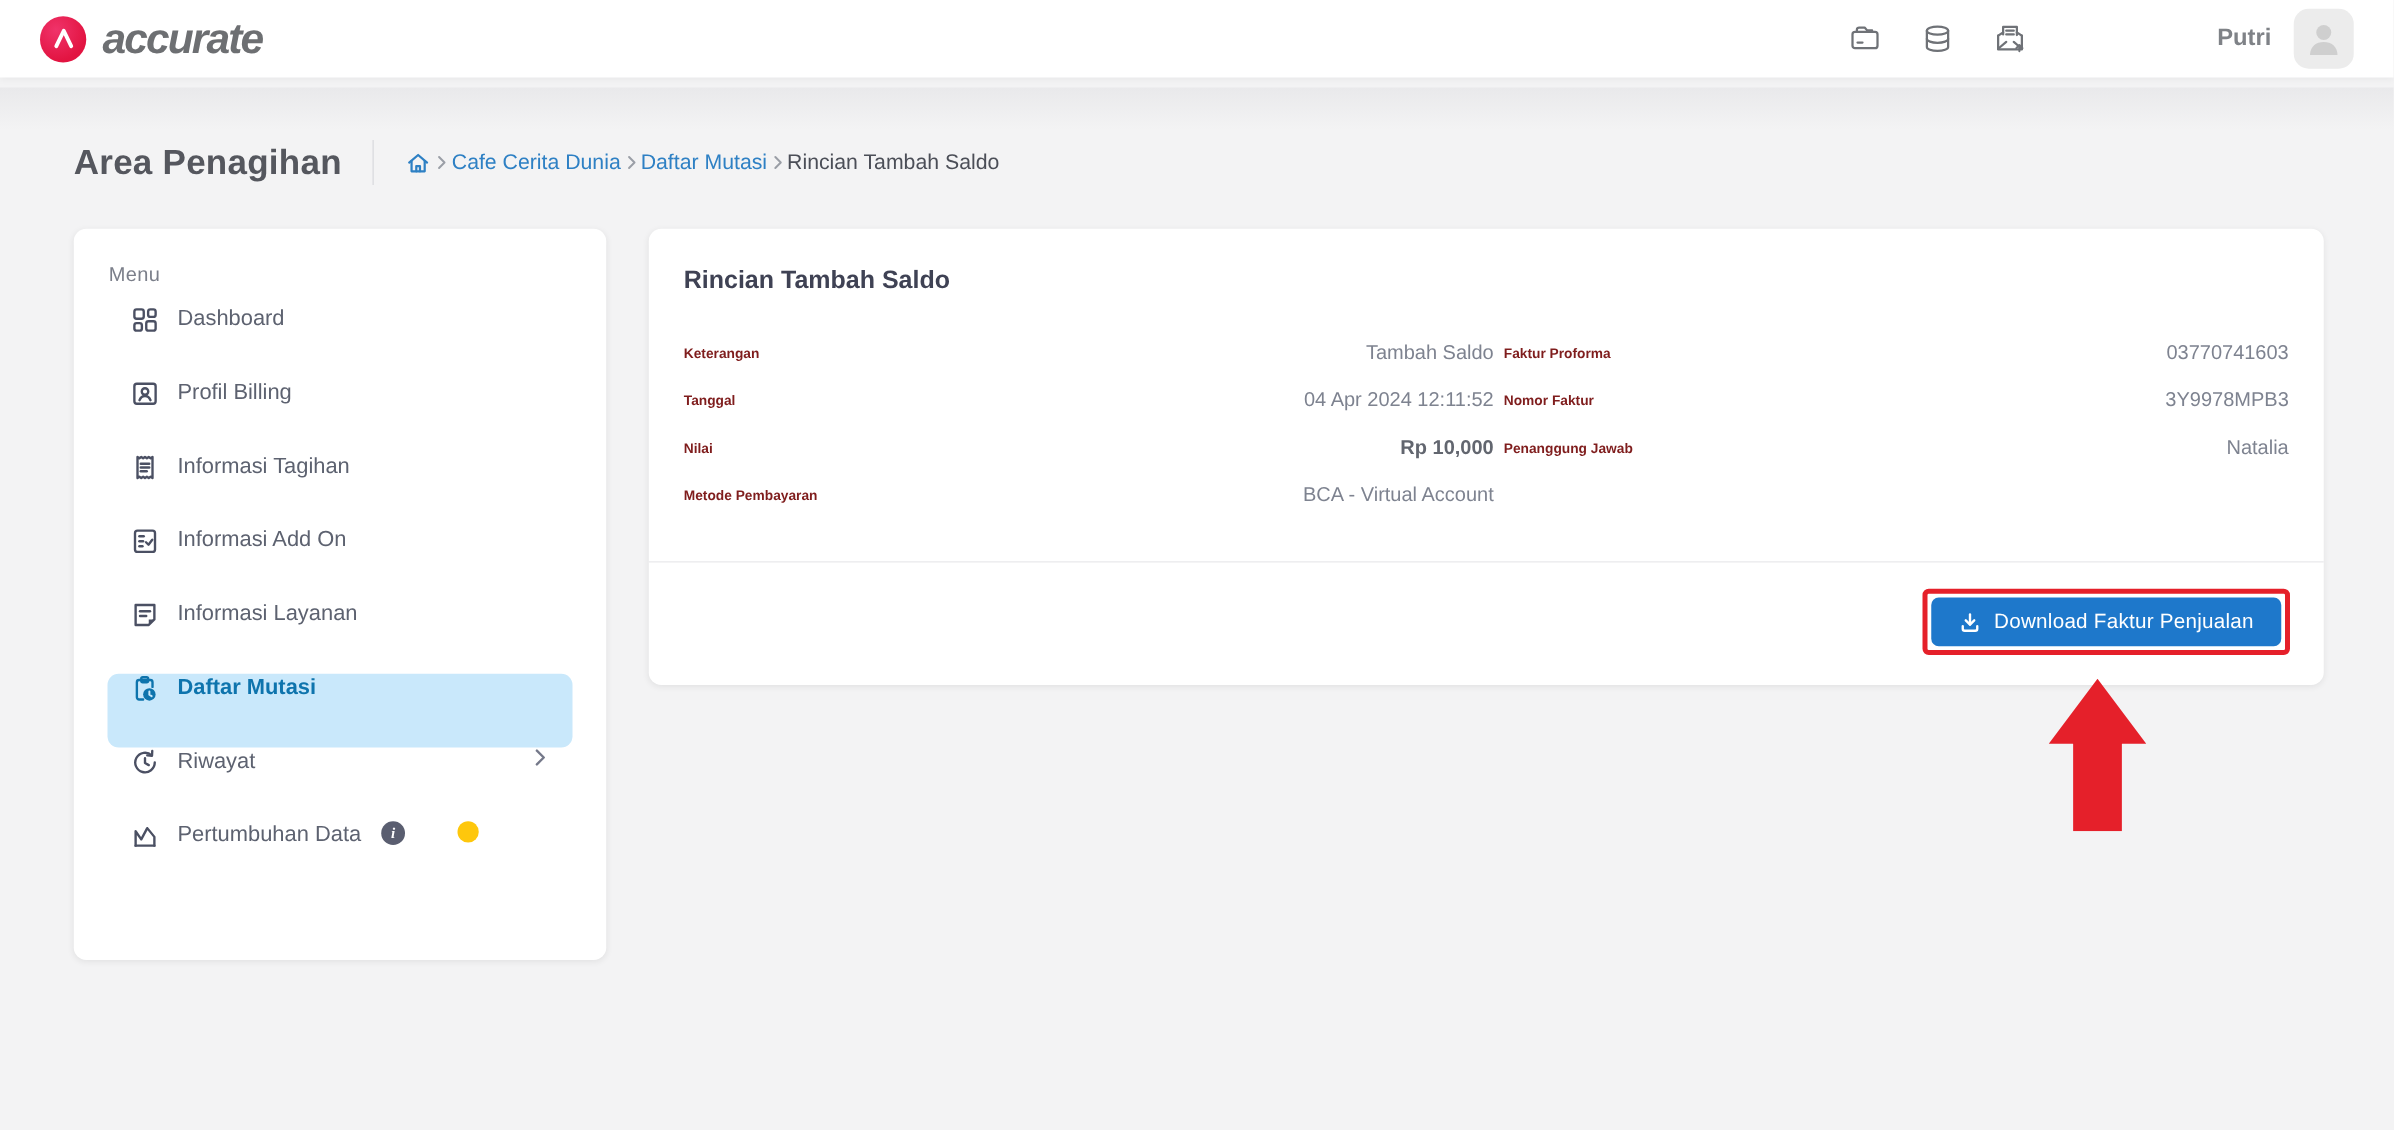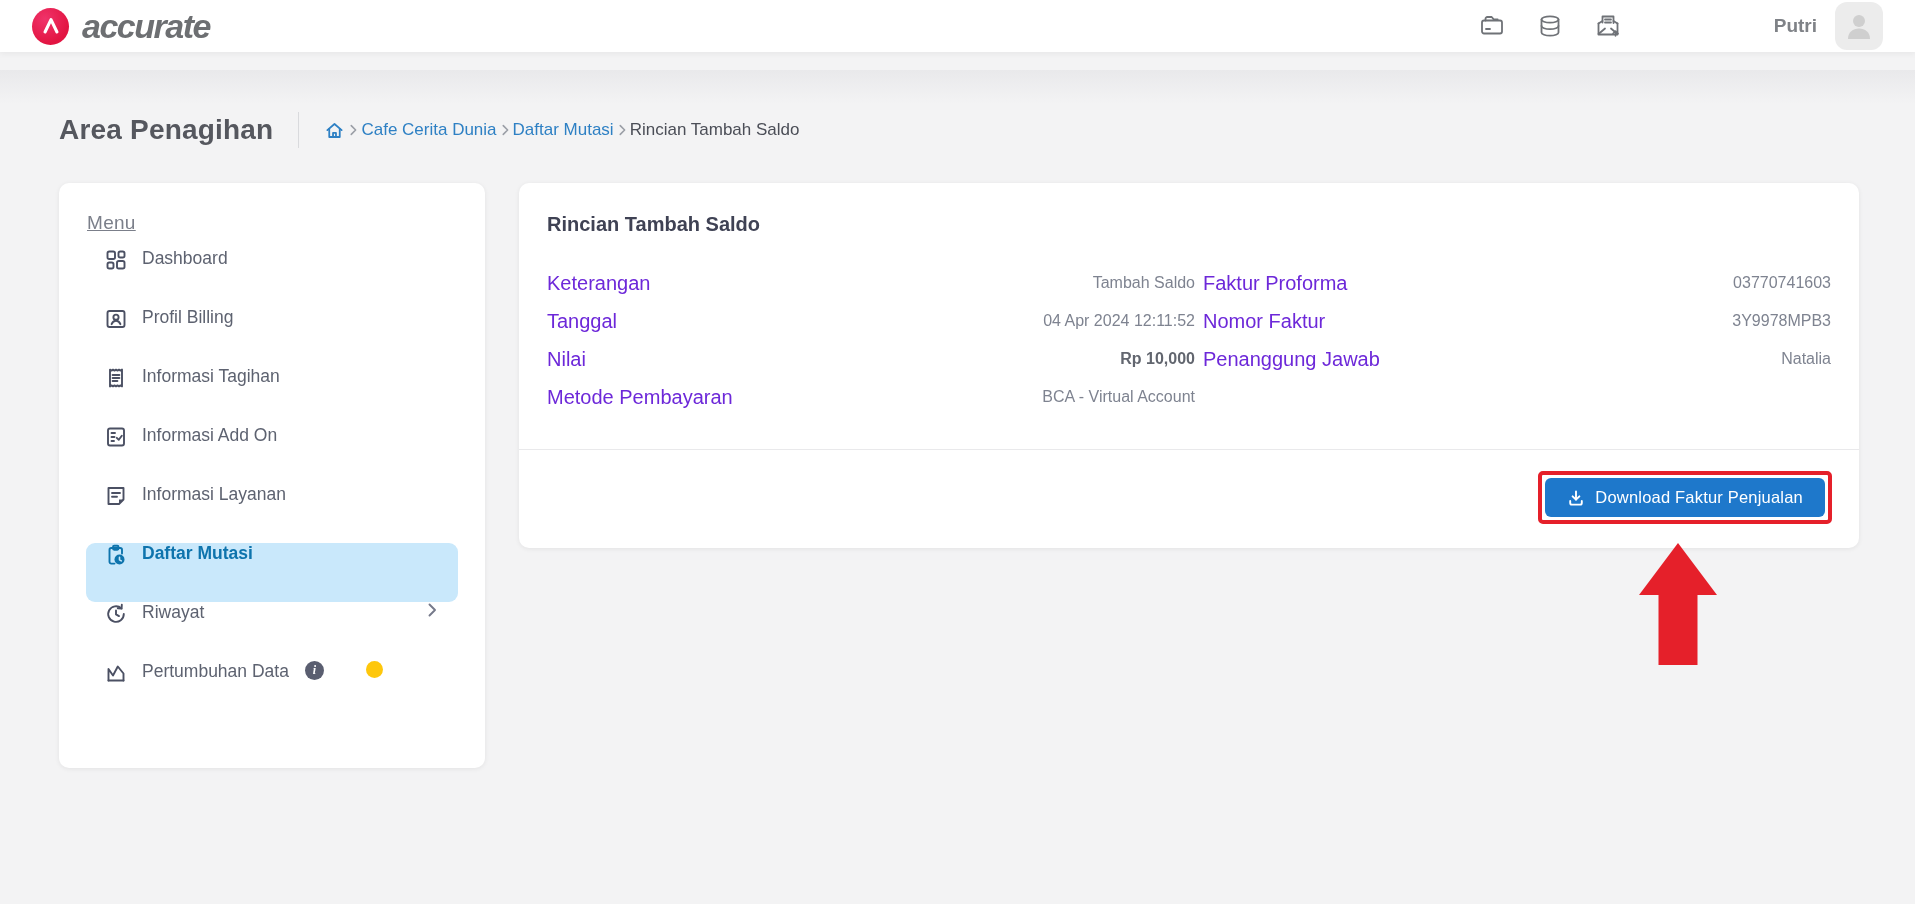--- a/index.html
+++ b/index.html
@@ -4,21 +4,21 @@
 <style>
   * { margin:0; padding:0; box-sizing:border-box; }
   html,body { width:1915px; height:904px; }
   body {
     font-family:"Liberation Sans","DejaVu Sans",sans-serif;
     background:#f3f3f4; position:relative; overflow:hidden; color:#4b4e57;
   }
 
   
   .topbar {
-    position:absolute; left:0; top:0; width:1915px; height:52px;
+    position:absolute; left:0; top:0; width:1915px; height:62px;
     background:#ffffff; display:flex; align-items:center;
     padding:0 32px; z-index:5; box-shadow:0 2px 6px rgba(0,0,0,0.05);
   }
   .logo { display:flex; align-items:center; gap:13px; }
   .logo-mark {
     width:37px; height:37px; border-radius:50%;
     background:radial-gradient(circle at 35% 30%, #f0336a, #e21441 70%);
     display:flex; align-items:center; justify-content:center;
   }
   .logo-text {
@@ -51,21 +51,21 @@
 
   
   .card {
     position:absolute; background:#fff; border-radius:10px;
     box-shadow:0 1px 5px rgba(0,0,0,0.07); z-index:1;
   }
   .sidebar-card { left:59px; top:183px; width:426px; height:585px; }
   .main-card   { left:519px; top:183px; width:1340px; height:365px; }
 
   
-  .menu-heading { font-size:19px; color:#7b7f8a; padding:29px 0 14px 28px; letter-spacing:.3px;text-decoration:underline; }
+  .menu-heading { font-size:16px; color:#7b7f8a; padding:29px 0 14px 28px; letter-spacing:.3px; }
   .menu-item {
     display:flex; height:59px; margin:0 27px;
     padding:0 18px; border-radius:9px; gap:14px; cursor:pointer;
     color:#5d6270; font-size:17.5px;
   }
   .menu-item svg { stroke:#4b5063; fill:none; stroke-width:1.9; stroke-linecap:round; stroke-linejoin:round; flex:none; }
   .menu-item .badge-fill { fill:#4b5063; stroke:none; }
   .menu-item.active { background:#c9e8fb; color:#0e74ad; font-weight:600; }
   .menu-item.active svg { stroke:#0e74ad; }
   .menu-item.active .badge-fill { fill:#0e74ad; }
@@ -78,21 +78,21 @@
     font-family:"Liberation Serif",serif; font-style:italic; margin-left:2px;
   }
   .yellow-dot { width:17px; height:17px; border-radius:50%; background:#fec70c; margin-left:28px; }
 
   
   .detail-title { font-size:20px; font-weight:600; color:#3f4254; padding:30px 28px 0 28px; }
   .fields-wrap { display:flex; justify-content:space-between; padding:28px 28px 0 28px; }
   .fields-col-left  { width:648px; }
   .fields-col-right { width:628px; }
   .field-row { display:flex; justify-content:space-between; align-items:center; height:38px; }
-  .field-label { font-size:20px; font-weight:400; color:#6d28d9; }
+  .field-label { font-size:11px; font-weight:700; color:#7f1d1d; }
   .field-value { font-size:16px; color:#7e8390; }
   .field-value.strong { font-weight:bold; color:#62666f; }
   .card-divider { position:absolute; left:0; top:266px; width:100%; height:1px; background:#e9e9eb; }
 
   .btn-highlight {
     position:absolute; right:27px; top:288px;
     border:4px solid #e5202a; border-radius:5px; padding:3px; background:#fff;
   }
   .download-btn {
     display:flex; align-items:center; gap:10px; border:none; cursor:pointer;

